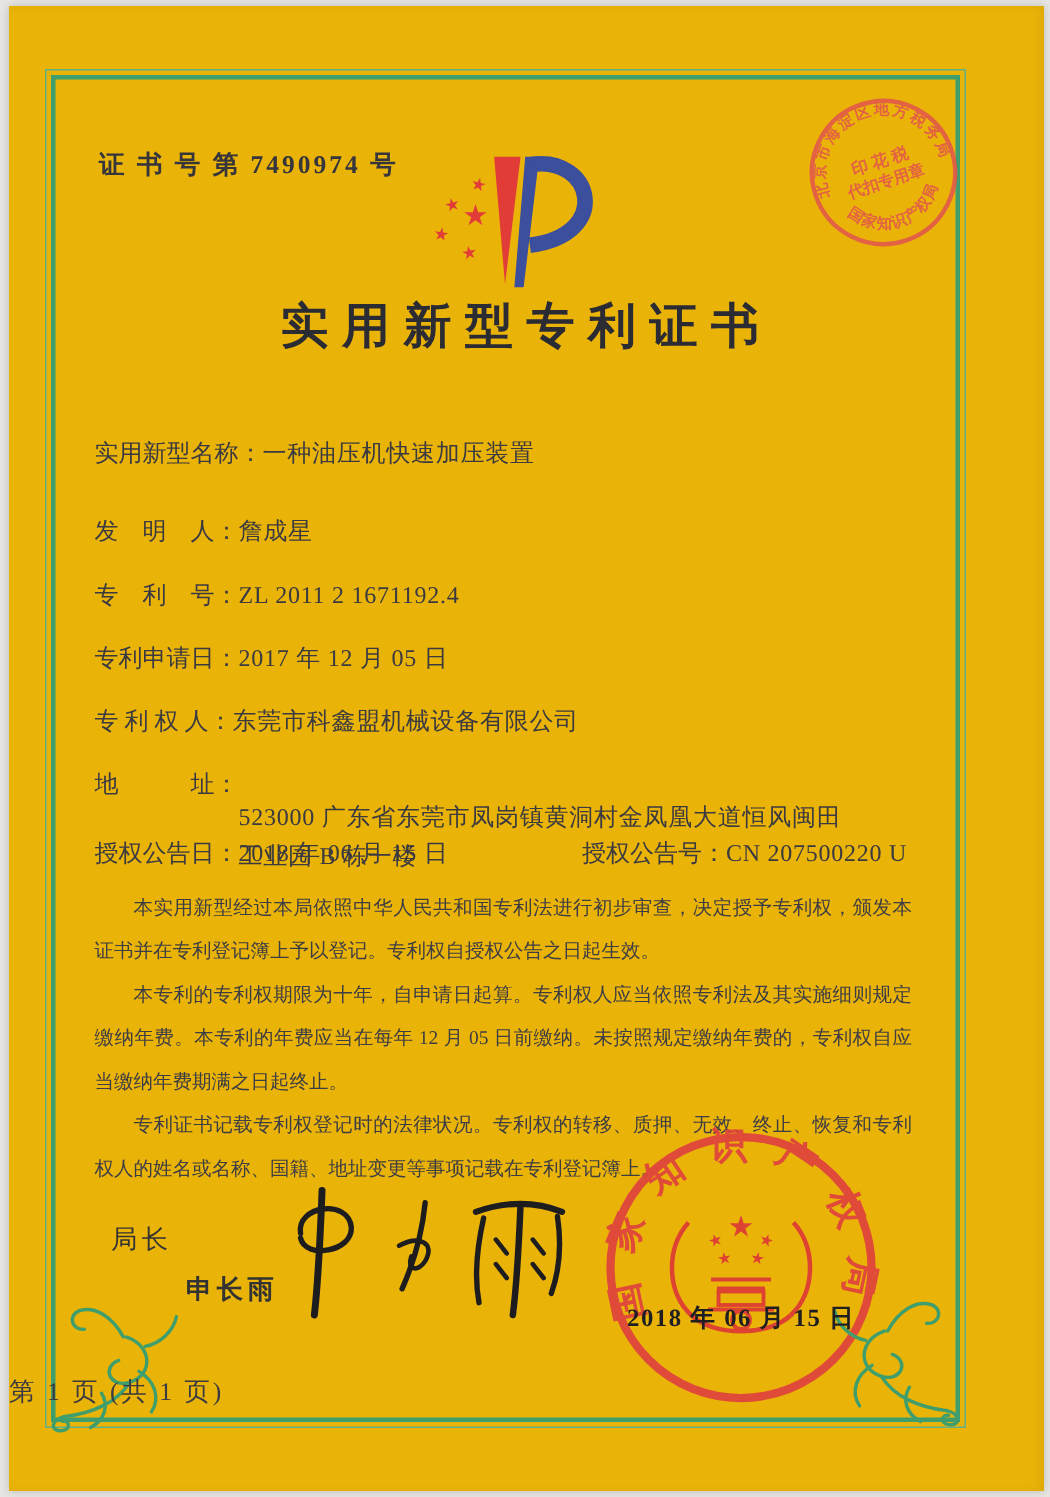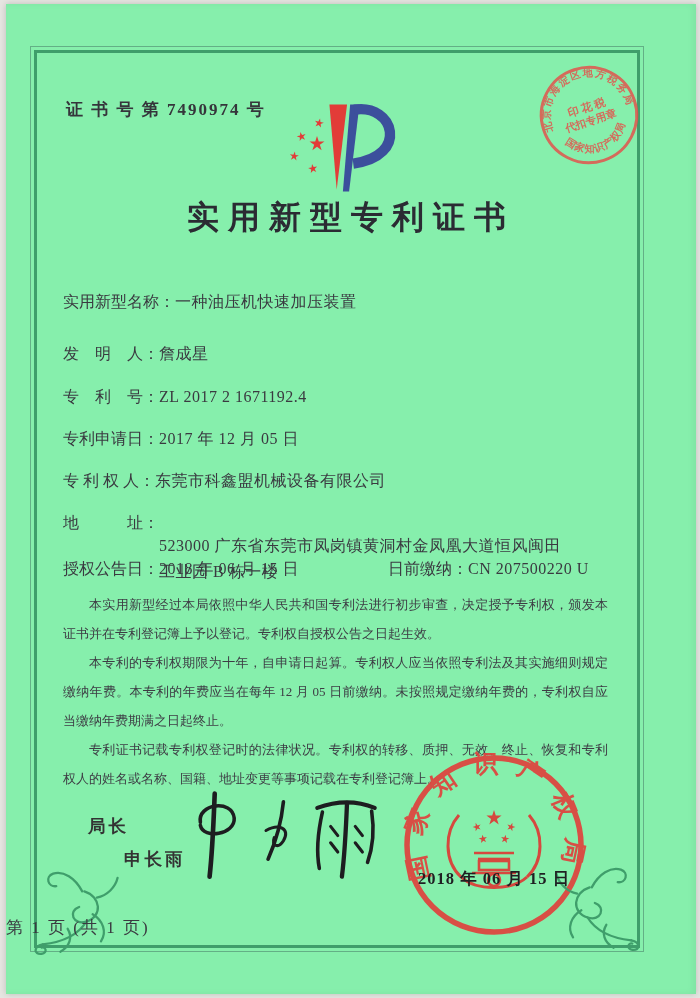--- a/index.html
+++ b/index.html
@@ -4,21 +4,21 @@
 <style>
   * { margin:0; padding:0; box-sizing:border-box; }
   html,body { width:700px; height:998px; }
   body {
     font-family:"Liberation Serif","DejaVu Serif",serif;
     background:#e6e5e1;
     position:relative; overflow:hidden;
   }
   .page {
     position:absolute; left:6px; top:4px; width:690px; height:990px;
-    background:#86efac;
+    background:#eab308;
     box-shadow:0 0 6px rgba(0,0,0,.18), inset -3px 0 6px rgba(0,0,0,.05);
   }
   
   .frame-outer {
     position:absolute; left:24px; top:42px; width:614px; height:906px;
     border:1px solid #63b086;
   }
   .frame-inner { position:absolute; inset:3px; border:3px solid #3f9e6b; }
 
   .cert-no {
@@ -45,22 +45,22 @@
   }
   .grant-no { position:absolute; left:325px; top:0; }
 
   .paras {
     position:absolute; left:57px; top:586px; width:545px;
     font-size:13px; line-height:29px; color:#3d3d44;
     text-align:justify;
   }
   .paras p { text-indent:2em; }
 
-  .sign-title { position:absolute; left:82px; top:810px; font-size:17.5px;
-    letter-spacing:3px; color:#333; font-weight:700; }
+  .sign-title { position:absolute; left:68px; top:810px; font-size:17.5px;
+    letter-spacing:3px; color:#333; font-weight:400; }
   .sign-name  { position:absolute; left:82px; top:843px; font-size:17.5px;
     letter-spacing:3px; color:#333; font-weight:600;padding-left:36px; }
   .signature  { position:absolute; left:180px; top:772px; width:200px; height:110px; }
 
   .seal { position:absolute; left:392px; top:745px; width:192px; height:192px; opacity:.92; }
   .seal-date {
     position:absolute; left:412px; top:864px; font-size:16.5px; letter-spacing:1px;
     color:#1f1f22; font-weight:600; z-index:5;
   }
 
@@ -112,34 +112,34 @@
   <div class="title">实用新型专利证书</div>
 
   <div class="fields">
     <div class="frow" style="top:0">
       <span class="lbl">实用新型名称：</span><span class="val">一种油压机快速加压装置</span>
     </div>
     <div class="frow" style="top:52px">
       <span class="lbl">发　明　人：</span><span class="val">詹成星</span>
     </div>
     <div class="frow" style="top:95px">
-      <span class="lbl">专　利　号：</span><span class="val">ZL 2017 2 1671192.4</span>
+      <span class="lbl">专　利　号：</span><span class="val">ZL 2011 2 1671192.4</span>
     </div>
     <div class="frow" style="top:137px">
       <span class="lbl">专利申请日：</span><span class="val">2017 年 12 月 05 日</span>
     </div>
     <div class="frow" style="top:179px">
       <span class="lbl">专 利 权 人：</span><span class="val">东莞市科鑫盟机械设备有限公司</span>
     </div>
     <div class="frow frow-wrap" style="top:221px">
       <span class="lbl">地　　　址：</span><span class="val">523000 广东省东莞市凤岗镇黄洞村金凤凰大道恒风闽田工业园 B 栋一楼</span>
     </div>
     <div class="frow" style="top:267px">
       <span class="lbl">授权公告日：</span><span class="val">2018 年 06 月 15 日</span>
-      <span class="grant-no"><span class="lbl">日前缴纳：</span><span class="val">CN 207500220 U</span></span>
+      <span class="grant-no"><span class="lbl">授权公告号：</span><span class="val">CN 207500220 U</span></span>
     </div>
   </div>
 
   <div class="paras">
     <p>本实用新型经过本局依照中华人民共和国专利法进行初步审查，决定授予专利权，颁发本证书并在专利登记簿上予以登记。专利权自授权公告之日起生效。</p>
     <p>本专利的专利权期限为十年，自申请日起算。专利权人应当依照专利法及其实施细则规定缴纳年费。本专利的年费应当在每年 12 月 05 日前缴纳。未按照规定缴纳年费的，专利权自应当缴纳年费期满之日起终止。</p>
     <p>专利证书记载专利权登记时的法律状况。专利权的转移、质押、无效、终止、恢复和专利权人的姓名或名称、国籍、地址变更等事项记载在专利登记簿上。</p>
   </div>
 
   <div class="sign-title">局长</div>

